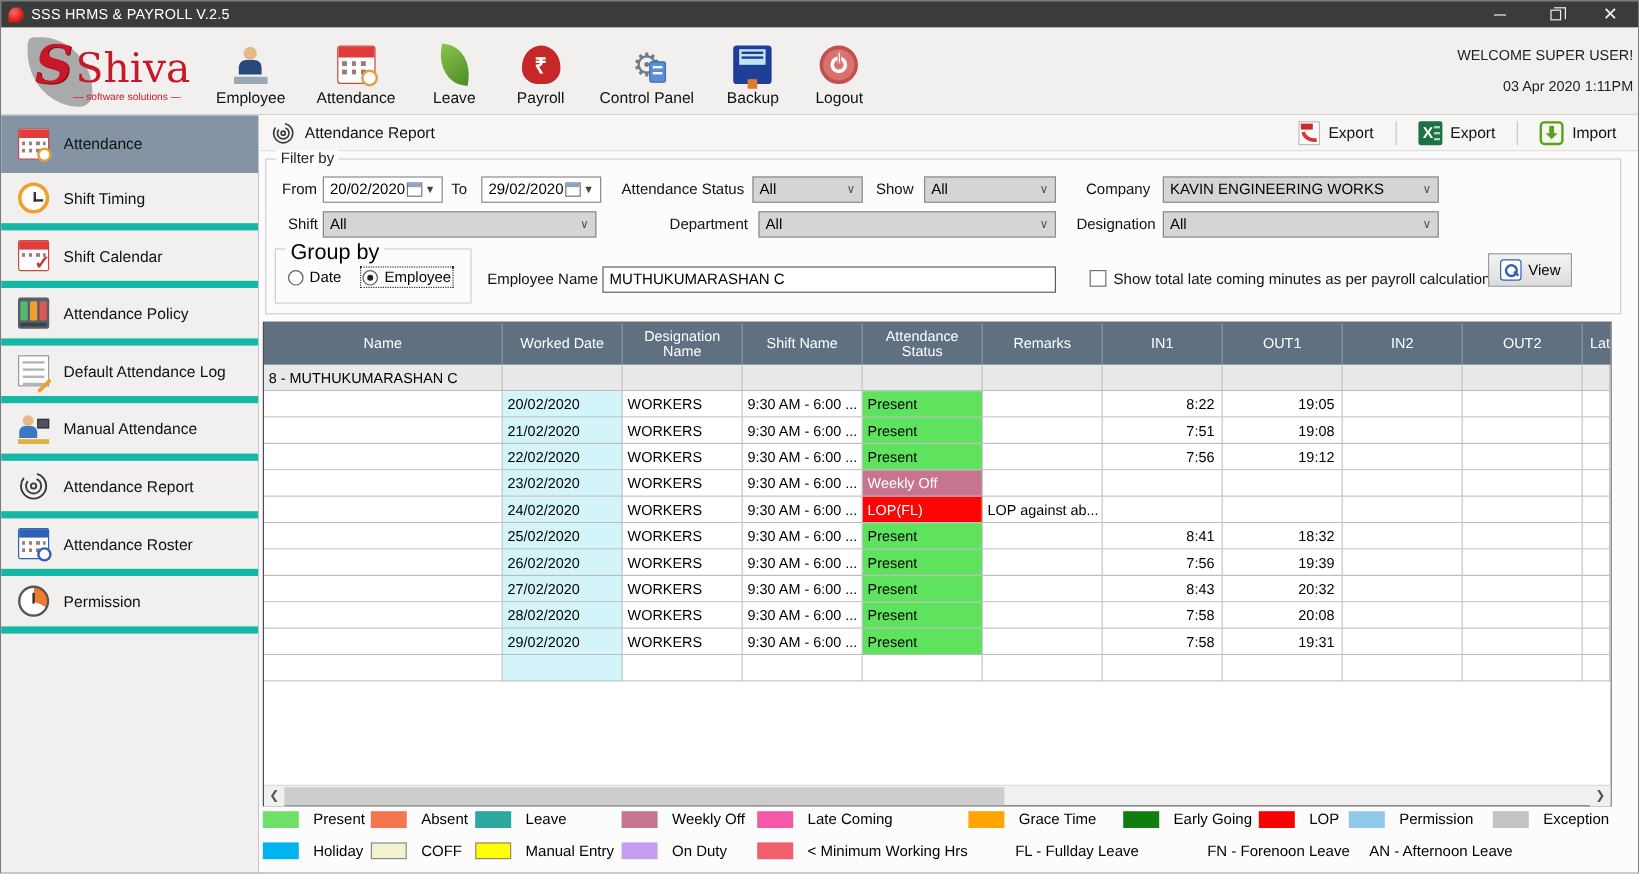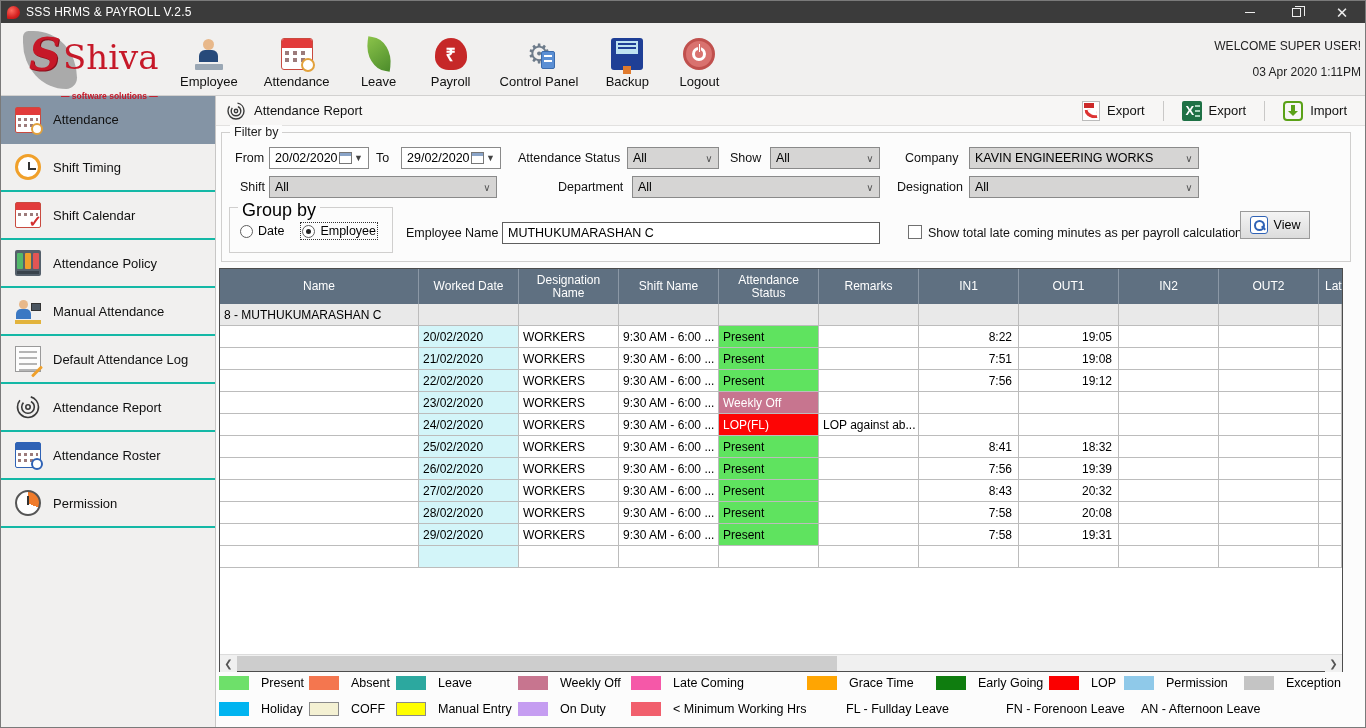--- a/index.html
+++ b/index.html
@@ -16,21 +16,21 @@
   .wb-max { width:9px; height:9px; border:1px solid #eee; display:inline-block; position:relative; }
   .wb-max:before { content:""; position:absolute; left:2px; top:-3px; width:9px; height:9px; border:1px solid #eee; border-bottom:none; border-left:none; }
   .wb-close { font-size:15px; line-height:1; }
 
   
   .topbar { height:73px; background:#f1f0ef; border-bottom:1px solid #d2d1d0; display:flex; align-items:center; flex:0 0 auto; position:relative; }
   .logo { width:165px; padding-left:10px; position:relative; height:100%; }
   .logo-swirl { position:absolute; left:22px; top:8px; width:54px; height:58px; background:#9d9d9d; border-radius:10% 80% 20% 80%; opacity:.85; }
   .logo-s { position:absolute; left:28px; top:6px; font-family:"DejaVu Serif", serif; font-size:44px; font-weight:bold; color:#c61828; font-style:italic; text-shadow:1px 1px 0 #8c0e1a; }
   .logo-name { position:absolute; left:62px; top:14px; font-family:"DejaVu Serif", serif; font-size:34px; color:#c61828; }
-  .logo-sub { position:absolute; left:60px; top:68px; font-size:8.5px; color:#c61828; font-weight:bold; white-space:nowrap; }
+  .logo-sub { position:absolute; left:60px; top:52px; font-size:8.5px; color:#c61828; font-weight:normal; white-space:nowrap; }
   .tb-items { display:flex; align-items:flex-start; gap:26px; margin-left:14px; padding-top:8px; }
   .tb-item { display:flex; flex-direction:column; align-items:center; gap:4px; cursor:default; min-width:46px; }
   .tb-item .lbl { font-size:13px; color:#111; white-space:nowrap; }
   .welcome { margin-left:auto; margin-right:4px; text-align:right; font-size:12px; color:#222; line-height:26px; }
 
   
   .ic { width:32px; height:32px; position:relative; display:block; }
   .ic-cal { background:#fff; border:1px solid #c94a3f; border-radius:3px; }
   .ic-cal .top { position:absolute; left:0; right:0; top:0; height:9px; background:#e23b3b; border-radius:2px 2px 0 0; }
   .ic-cal .dots { position:absolute; left:3px; right:3px; top:12px; bottom:3px;
@@ -53,21 +53,21 @@
   .ic-power .ring { position:absolute; left:6px; top:6px; width:14px; height:14px; border:3px solid #fff; border-radius:50%; }
   .ic-power .bar { position:absolute; left:12px; top:2px; width:3px; height:10px; background:#fff; border:1px solid #d9726f; }
   .ic-person { }
   .ic-person .head { position:absolute; left:10px; top:1px; width:11px; height:11px; background:#e8b88a; border-radius:50%; }
   .ic-person .body { position:absolute; left:6px; top:12px; width:19px; height:12px; background:#274a7a; border-radius:6px 6px 0 0; }
   .ic-person .laptop { position:absolute; left:2px; bottom:0; width:28px; height:6px; background:#9aa7b4; border-radius:1px; }
 
   
   .body { flex:1; display:flex; min-height:0; }
   .sidebar { width:215px; background:#f1f0ef; border-right:1px solid #c8c7c6; flex:0 0 auto; }
-  .side-item { height:48px; display:flex; align-items:center; gap:12px; padding-left:14px; border-bottom:2px solid #14b8a6; font-size:13px; color:#111; cursor:default; }
+  .side-item { height:48px; display:flex; align-items:center; gap:12px; padding-left:14px; border-bottom:6px solid #14b8a6; font-size:13px; color:#111; cursor:default; }
   .side-item.selected { background:#8494a5; border-bottom:1px solid #8494a5; }
   .sic { width:26px; height:26px; position:relative; flex:0 0 auto; }
 
   .sic-cal { background:#fff; border:1px solid #c94a3f; border-radius:2px; }
   .sic-cal .top { position:absolute; left:0; right:0; top:0; height:7px; background:#e23b3b; }
   .sic-cal .r1,.sic-cal .r2 { position:absolute; left:2px; right:2px; height:3px; background-image:repeating-linear-gradient(to right,#9c7b7b 0 3px,transparent 3px 6px); }
   .sic-cal .r1 { top:10px; } .sic-cal .r2 { top:16px; }
   .sic-cal .clockdot { position:absolute; right:-3px; bottom:-3px; width:12px; height:12px; border-radius:50%; background:#fff; border:2px solid #e2a13b; }
   .sic-cal .check { position:absolute; right:-2px; bottom:-4px; color:#d32f2f; font-size:16px; font-weight:bold; }
   .sic-cal.blue { border-color:#2f62b5; } .sic-cal.blue .top { background:#2f62b5; }
@@ -286,37 +286,37 @@
         <div class="side-item">
           <span class="sic sic-bars">
             <i></i>
             <i></i>
             <i></i>
             <span class="base"></span>
           </span>
           <span>Attendance Policy</span>
         </div>
         <div class="side-item">
-          <span class="sic sic-person">
-            <span class="head"></span>
-            <span class="body"></span>
-            <span class="mon"></span>
-            <span class="desk"></span>
-          </span>
-          <span>Manual Attendance</span>
-        </div>
-        <div class="side-item">
           <span class="sic sic-doc">
             <i></i>
             <i></i>
             <i></i>
             <i></i>
             <span class="pencil"></span>
           </span>
           <span>Default Attendance Log</span>
+        </div>
+        <div class="side-item">
+          <span class="sic sic-person">
+            <span class="head"></span>
+            <span class="body"></span>
+            <span class="mon"></span>
+            <span class="desk"></span>
+          </span>
+          <span>Manual Attendance</span>
         </div>
         <div class="side-item">
           <span class="sic"><svg width="26" height="26">
               <g fill="none" stroke="#3a3a3a" stroke-width="1.6">
                 <circle cx="13" cy="13" r="10.5" stroke-dasharray="40 12"></circle>
                 <circle cx="13" cy="13" r="6.3" stroke-dasharray="24 8"></circle>
                 <circle cx="13" cy="13" r="2.2"></circle>
               </g>
             </svg></span>
           <span>Attendance Report</span>

